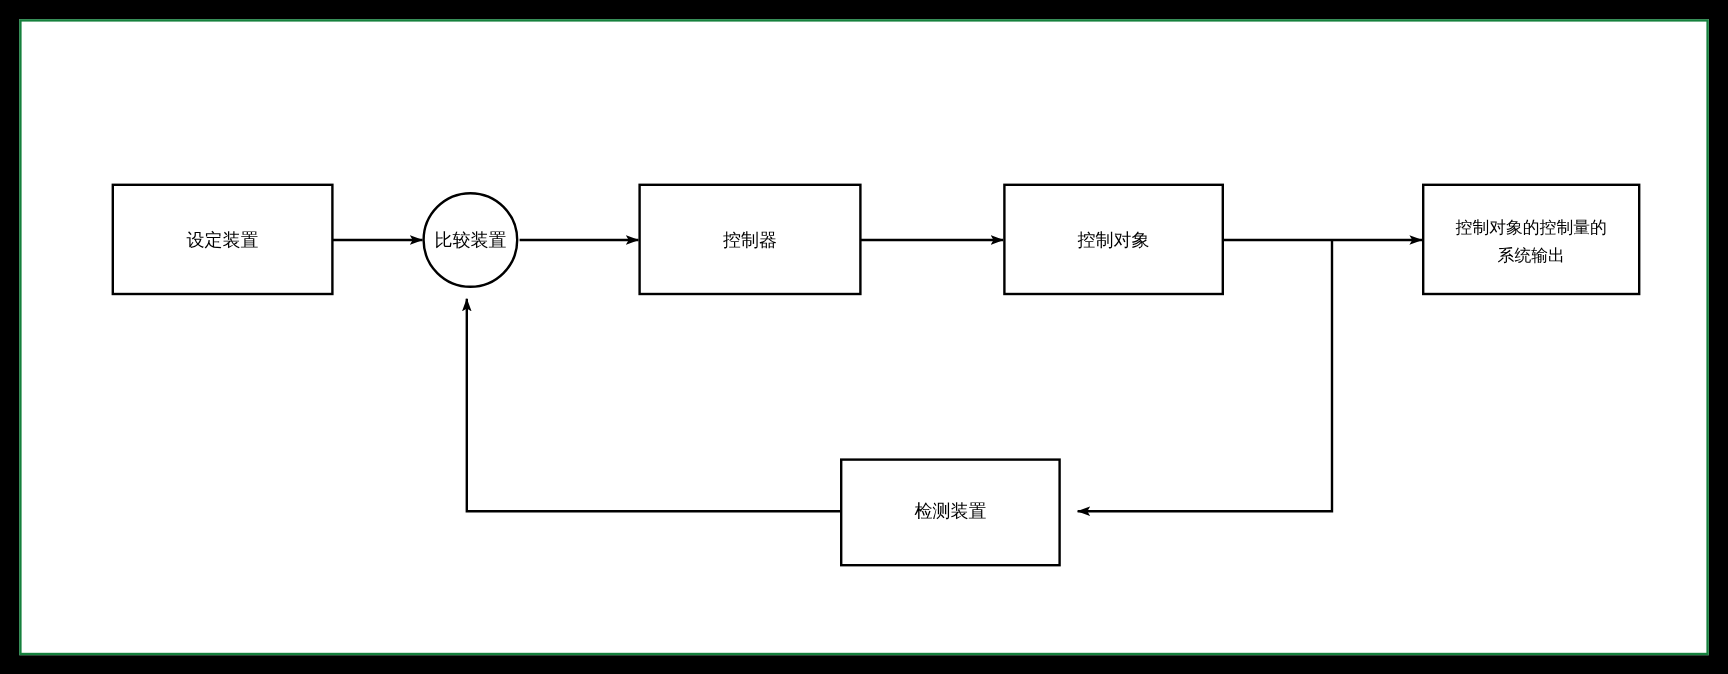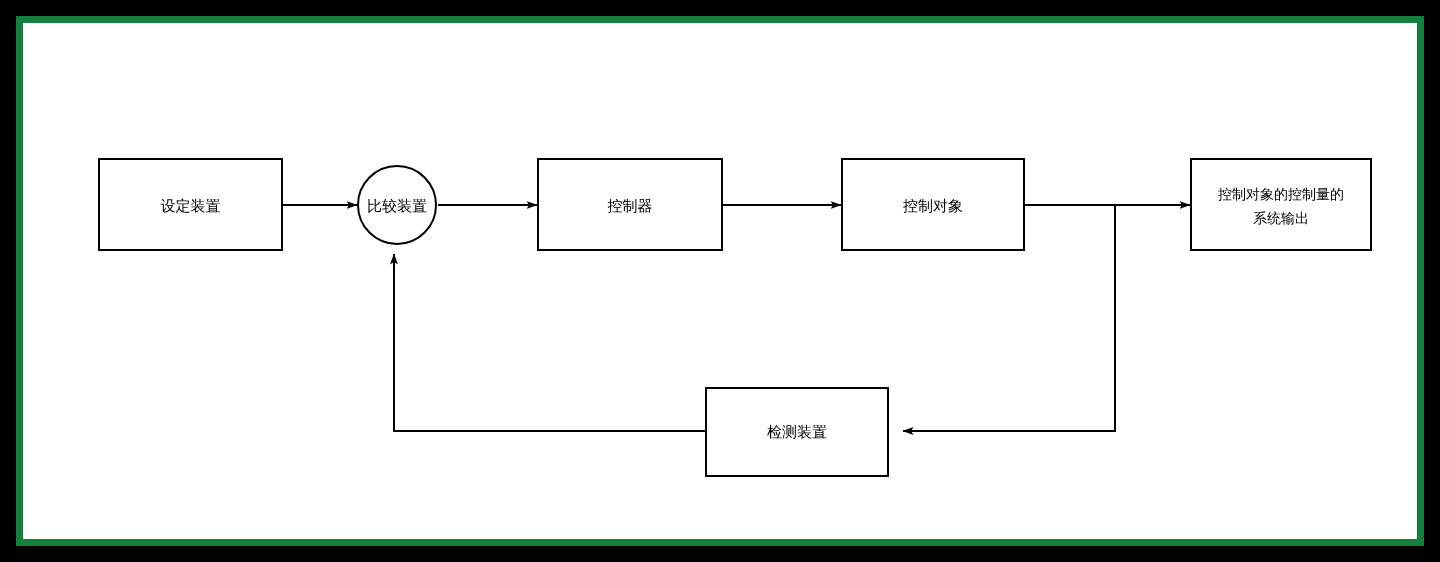--- a/index.html
+++ b/index.html
@@ -20,21 +20,21 @@
     height: 562px;
     background: #000000;
   }
   .canvas {
     position: absolute;
     left: 16px;
     top: 16px;
     width: 1408px;
     height: 530px;
     background: #ffffff;
-    border: 7px solid #15803d;
+    border: 2px solid #15803d;
     box-sizing: border-box;
     overflow: hidden;
   }
   .canvas svg {
     display: block;
   }
   .node-box {
     fill: #ffffff;
     stroke: #000000;
     stroke-width: 2;

